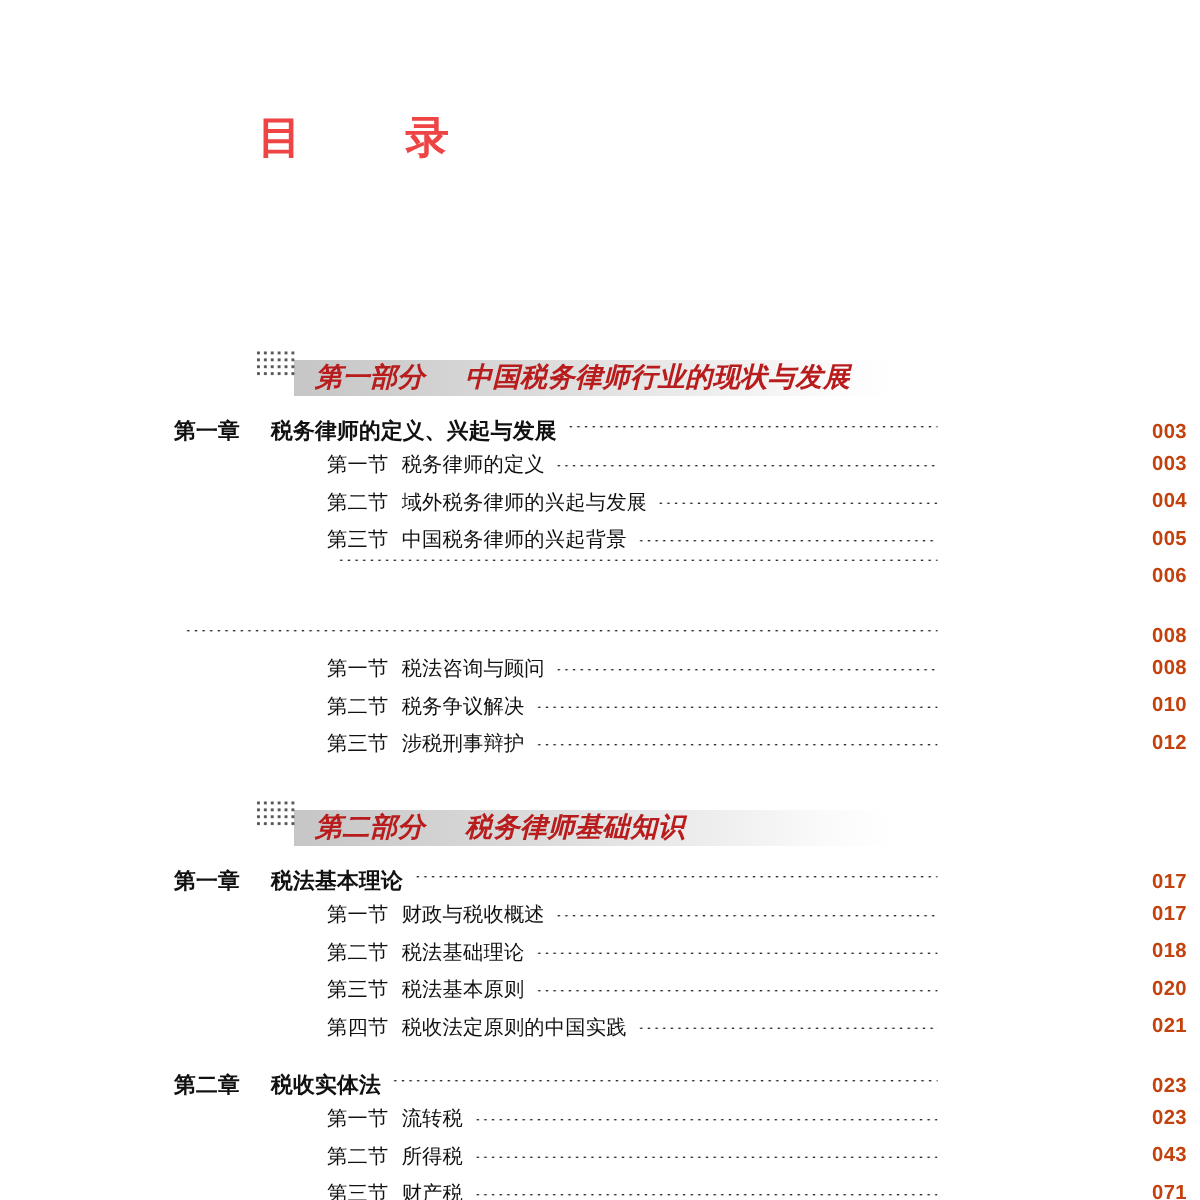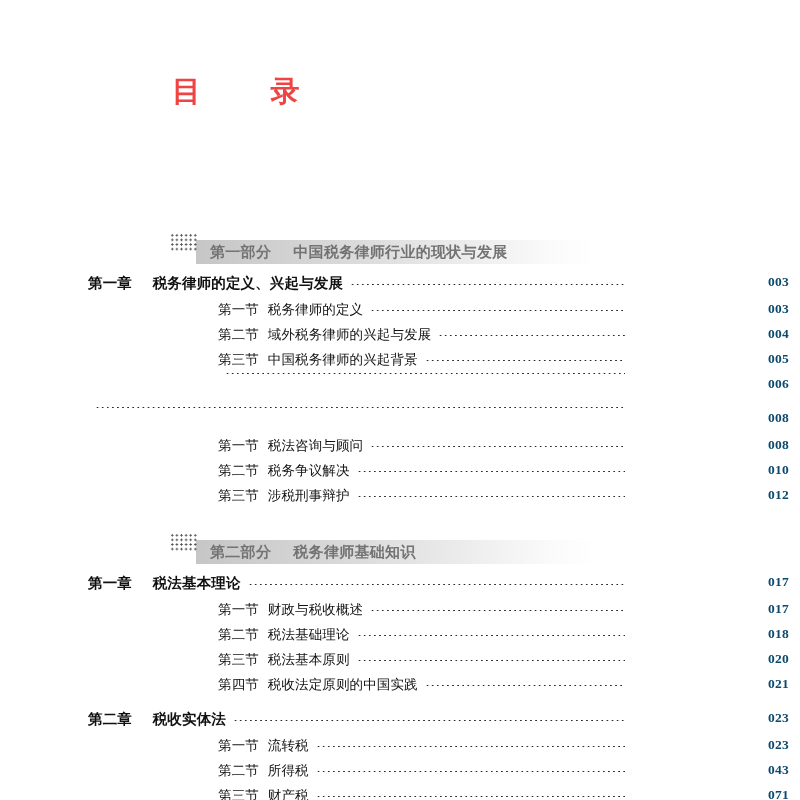--- a/index.html
+++ b/index.html
@@ -66,26 +66,27 @@
     background-image:
       radial-gradient(#4a4a4a 0.9px, transparent 1.1px);
     background-size: 4.6px 4.6px;
     background-position: 0 0;
     opacity: 0.95;
   }
   .part-label {
     position: absolute;
     left: 210px;
     top: 13px;
-    font-size: 15px;
+    font-size: 18px;
     font-weight: bold;
     letter-spacing: 0.02em;
-    color: #737373;
+    color: #b91c1c;
     white-space: pre;
     line-height: 22px;
+    font-style: italic;
   }
 
   
   .entry {
     position: relative;
     display: flex;
     align-items: baseline;
     height: 25px;
     padding-right: 170px;
   }
@@ -109,28 +110,29 @@
   }
   .entry .pageno {
     position: absolute;
     right: 0;
     width: 170px;
     text-align: left;
     padding-left: 138px;
     box-sizing: border-box;
     font-size: 13.5px;
     font-weight: bold;
-    font-family: Liberation Serif, serif;
+    font-family: Liberation Sans, sans-serif;
     letter-spacing: 0.02em;
-    color: #0c4a6e;
+    color: #c2410c;
   }
 
   .entry.chapter {
-    padding-left: 88px;
+    padding-left: 116px;
     height: 27px;
+    align-items: center;
   }
   .entry.chapter .label {
     font-size: 14.5px;
     font-weight: bold;
     letter-spacing: 0.01em;
   }
   .entry.section {
     padding-left: 218px;
   }
   .entry.section .label {

